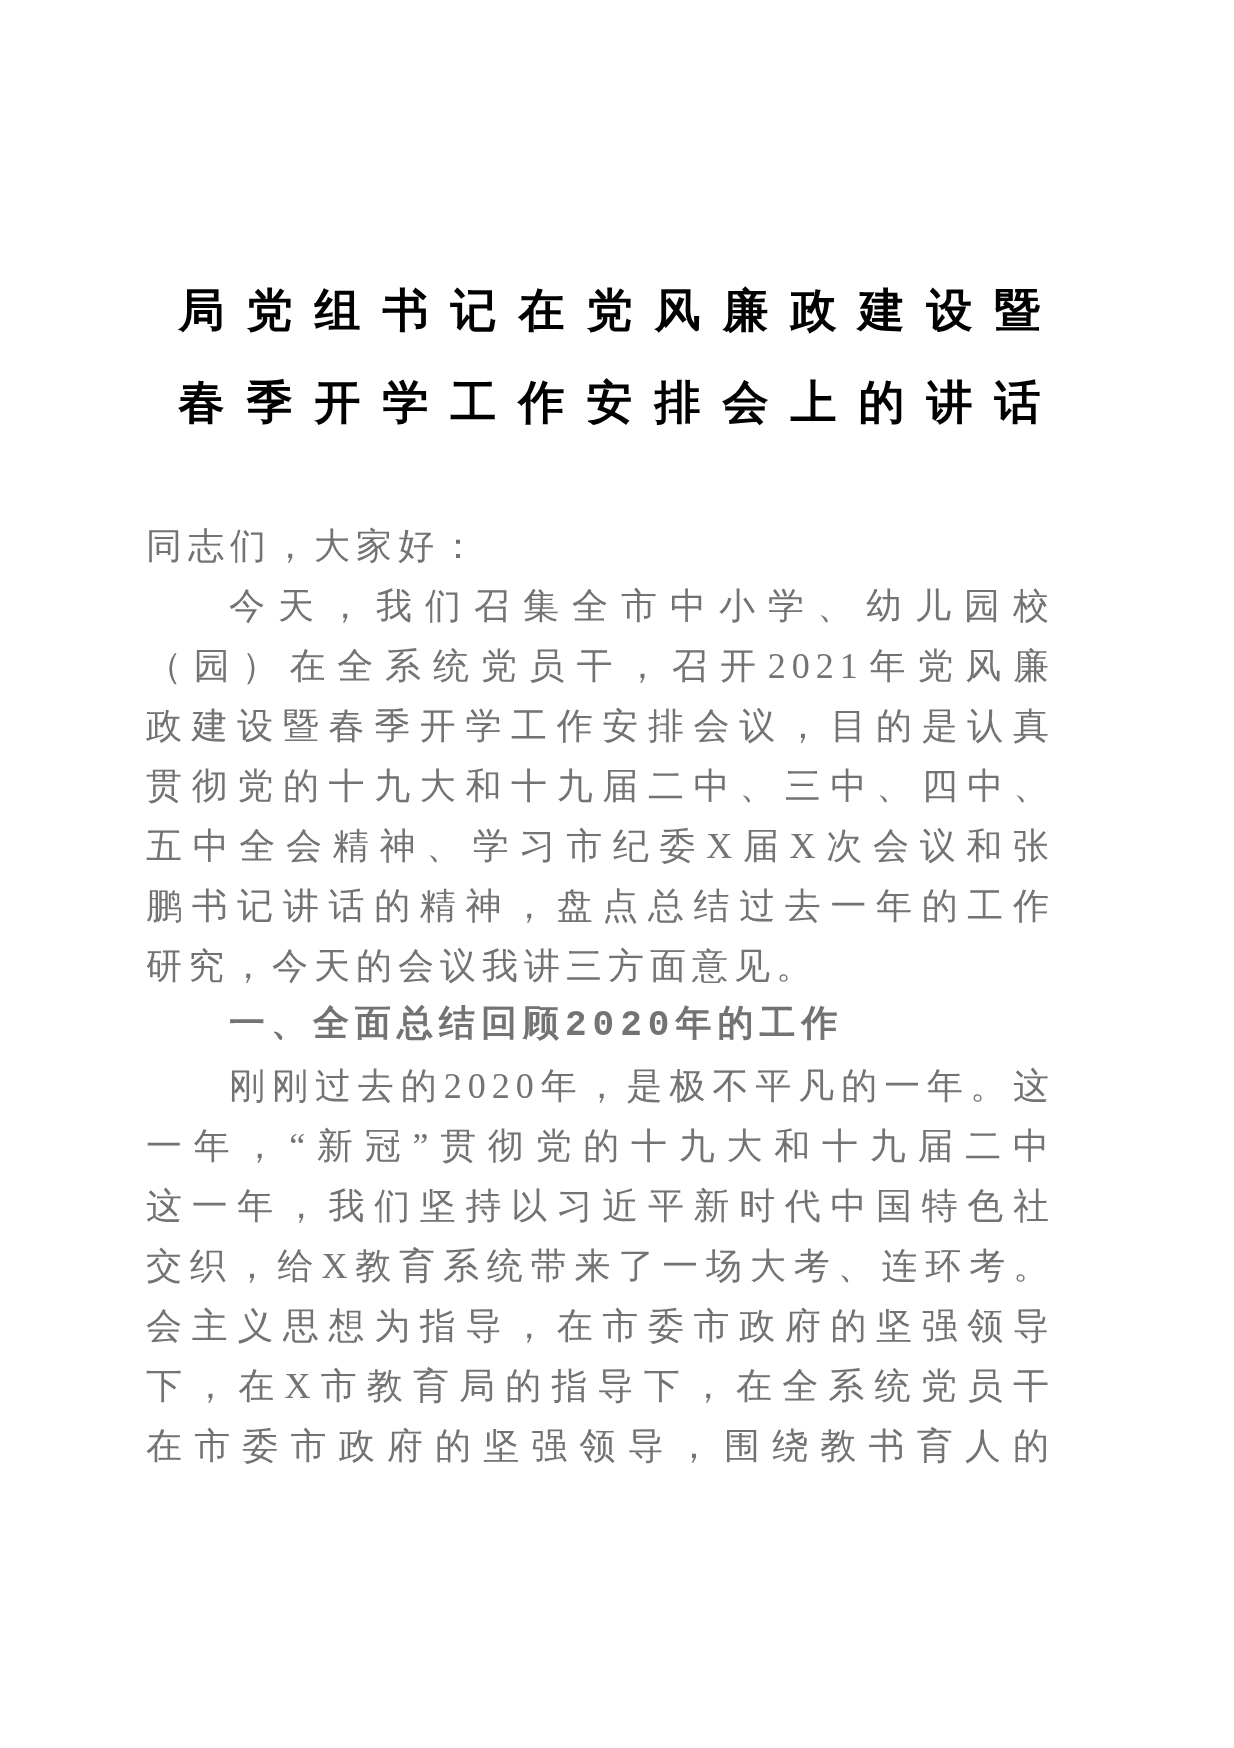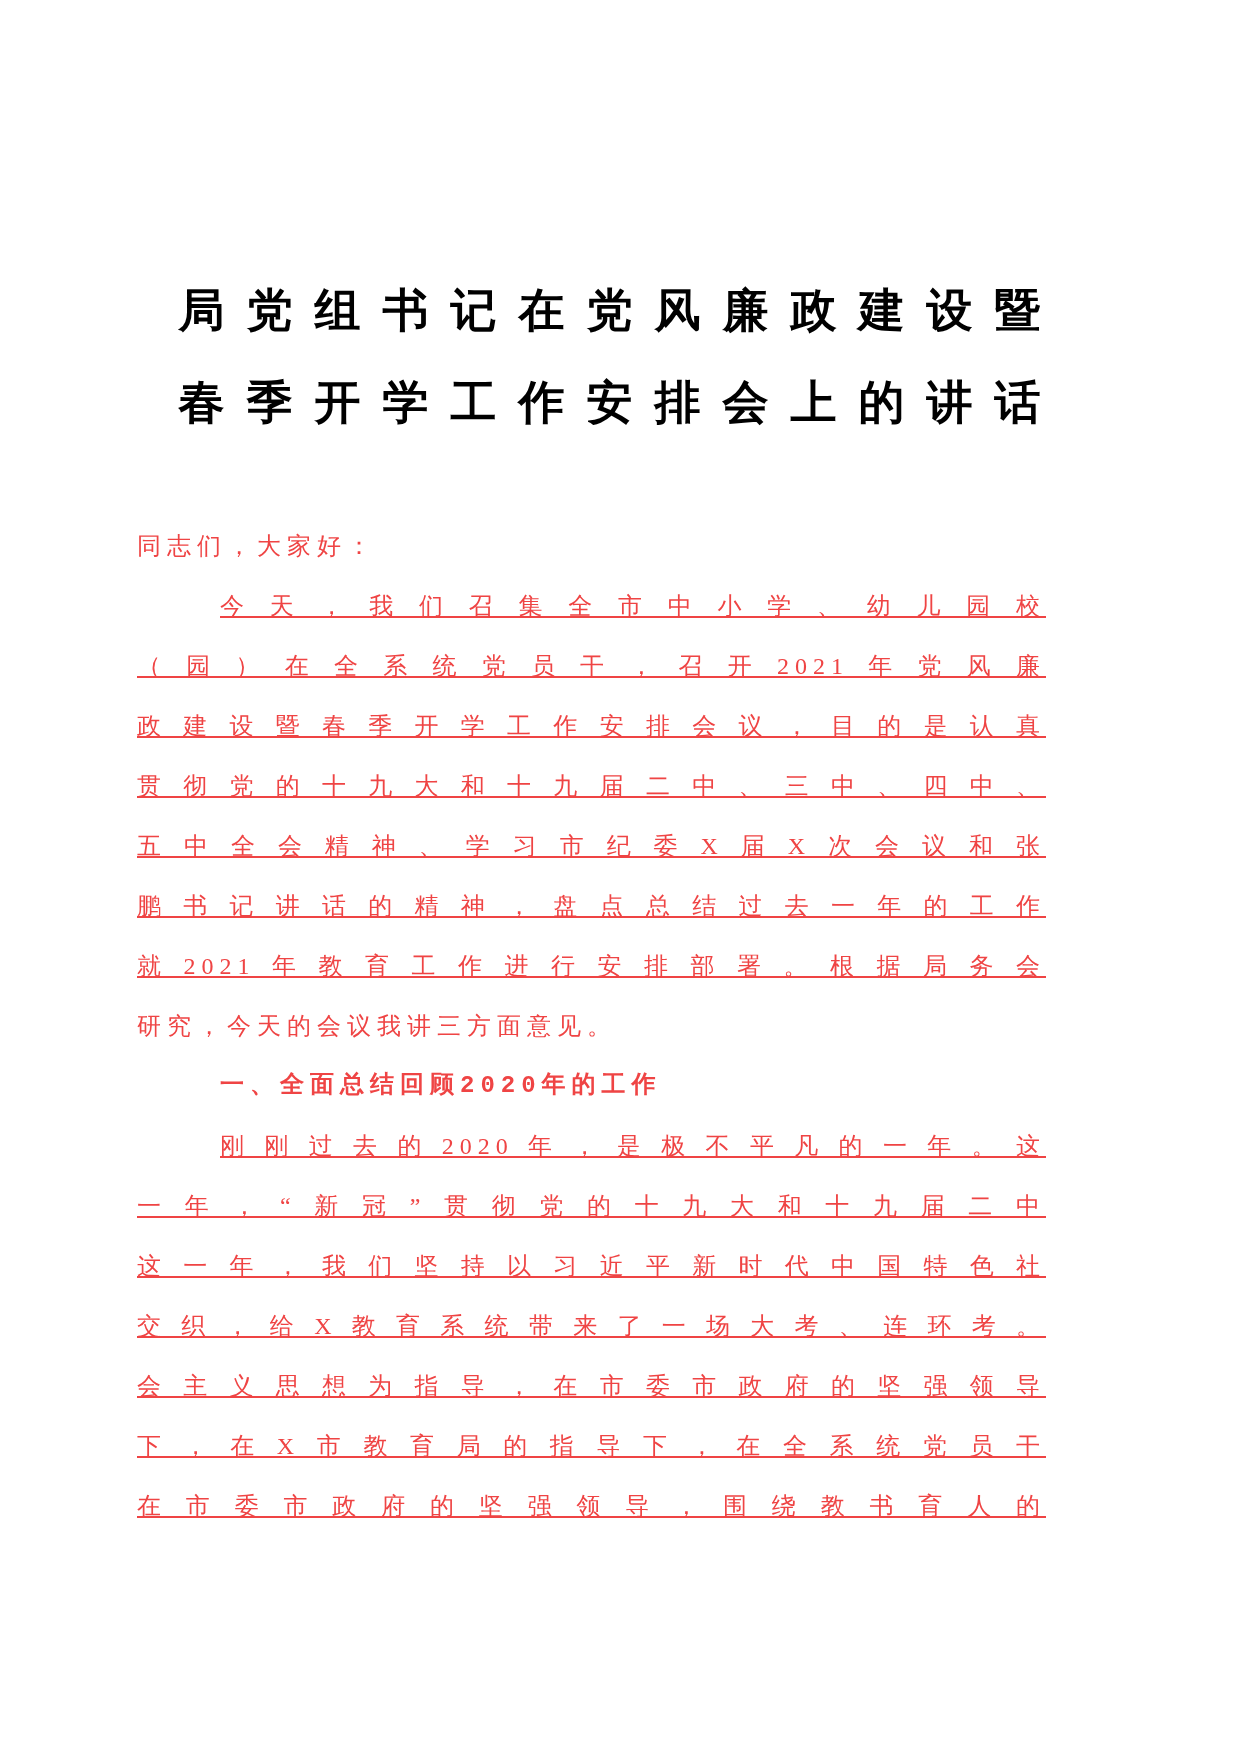--- a/index.html
+++ b/index.html
@@ -27,39 +27,38 @@
     font-size: 46px;
     line-height: 92px;
     letter-spacing: 22px;
   }
   .doc-title .title-line {
     white-space: nowrap;
     margin-right: -22px; 
   }
   .doc-body {
     position: absolute;
-    left: 137px;
+    left: 146px;
     top: 504px;
     width: 909px;
-    color: #ef4444;
+    color: #737373;
     font-family: "Liberation Serif", "DejaVu Serif", serif;
-    font-size: 24px;
+    font-size: 36px;
     line-height: 60px;
     letter-spacing: 6px;
   }
   .body-line {
     height: 60px;
     text-align: left;
     white-space: nowrap;
   }
   .body-line.justify {
     white-space: normal;
     text-align: justify;
     text-align-last: justify;
-    text-decoration: underline;
   }
   .body-line.indent {
     padding-left: 83px;
   }
   .body-line.bold {
     font-weight: bold;
     font-family: Liberation Mono, monospace;
   }
 </style>
 </head>
@@ -71,21 +70,20 @@
       <div class="title-line">春季开学工作安排会上的讲话</div>
     </div>
   <div class="doc-body">
       <div class="body-line">同志们，大家好：</div>
       <div class="body-line indent justify">今天，我们召集全市中小学、幼儿园校</div>
       <div class="body-line justify">（园）在全系统党员干，召开2021年党风廉</div>
       <div class="body-line justify">政建设暨春季开学工作安排会议，目的是认真</div>
       <div class="body-line justify">贯彻党的十九大和十九届二中、三中、四中、</div>
       <div class="body-line justify">五中全会精神、学习市纪委X届X次会议和张</div>
       <div class="body-line justify">鹏书记讲话的精神，盘点总结过去一年的工作</div>
-      <div class="body-line justify">就2021年教育工作进行安排部署。根据局务会</div>
       <div class="body-line">研究，今天的会议我讲三方面意见。</div>
       <div class="body-line indent bold">一、全面总结回顾2020年的工作</div>
       <div class="body-line indent justify">刚刚过去的2020年，是极不平凡的一年。这</div>
       <div class="body-line justify">一年，“新冠”贯彻党的十九大和十九届二中</div>
       <div class="body-line justify">这一年，我们坚持以习近平新时代中国特色社</div>
       <div class="body-line justify">交织，给X教育系统带来了一场大考、连环考。</div>
       <div class="body-line justify">会主义思想为指导，在市委市政府的坚强领导</div>
       <div class="body-line justify">下，在X市教育局的指导下，在全系统党员干</div>
       <div class="body-line justify">在市委市政府的坚强领导，围绕教书育人的</div>
     </div>

